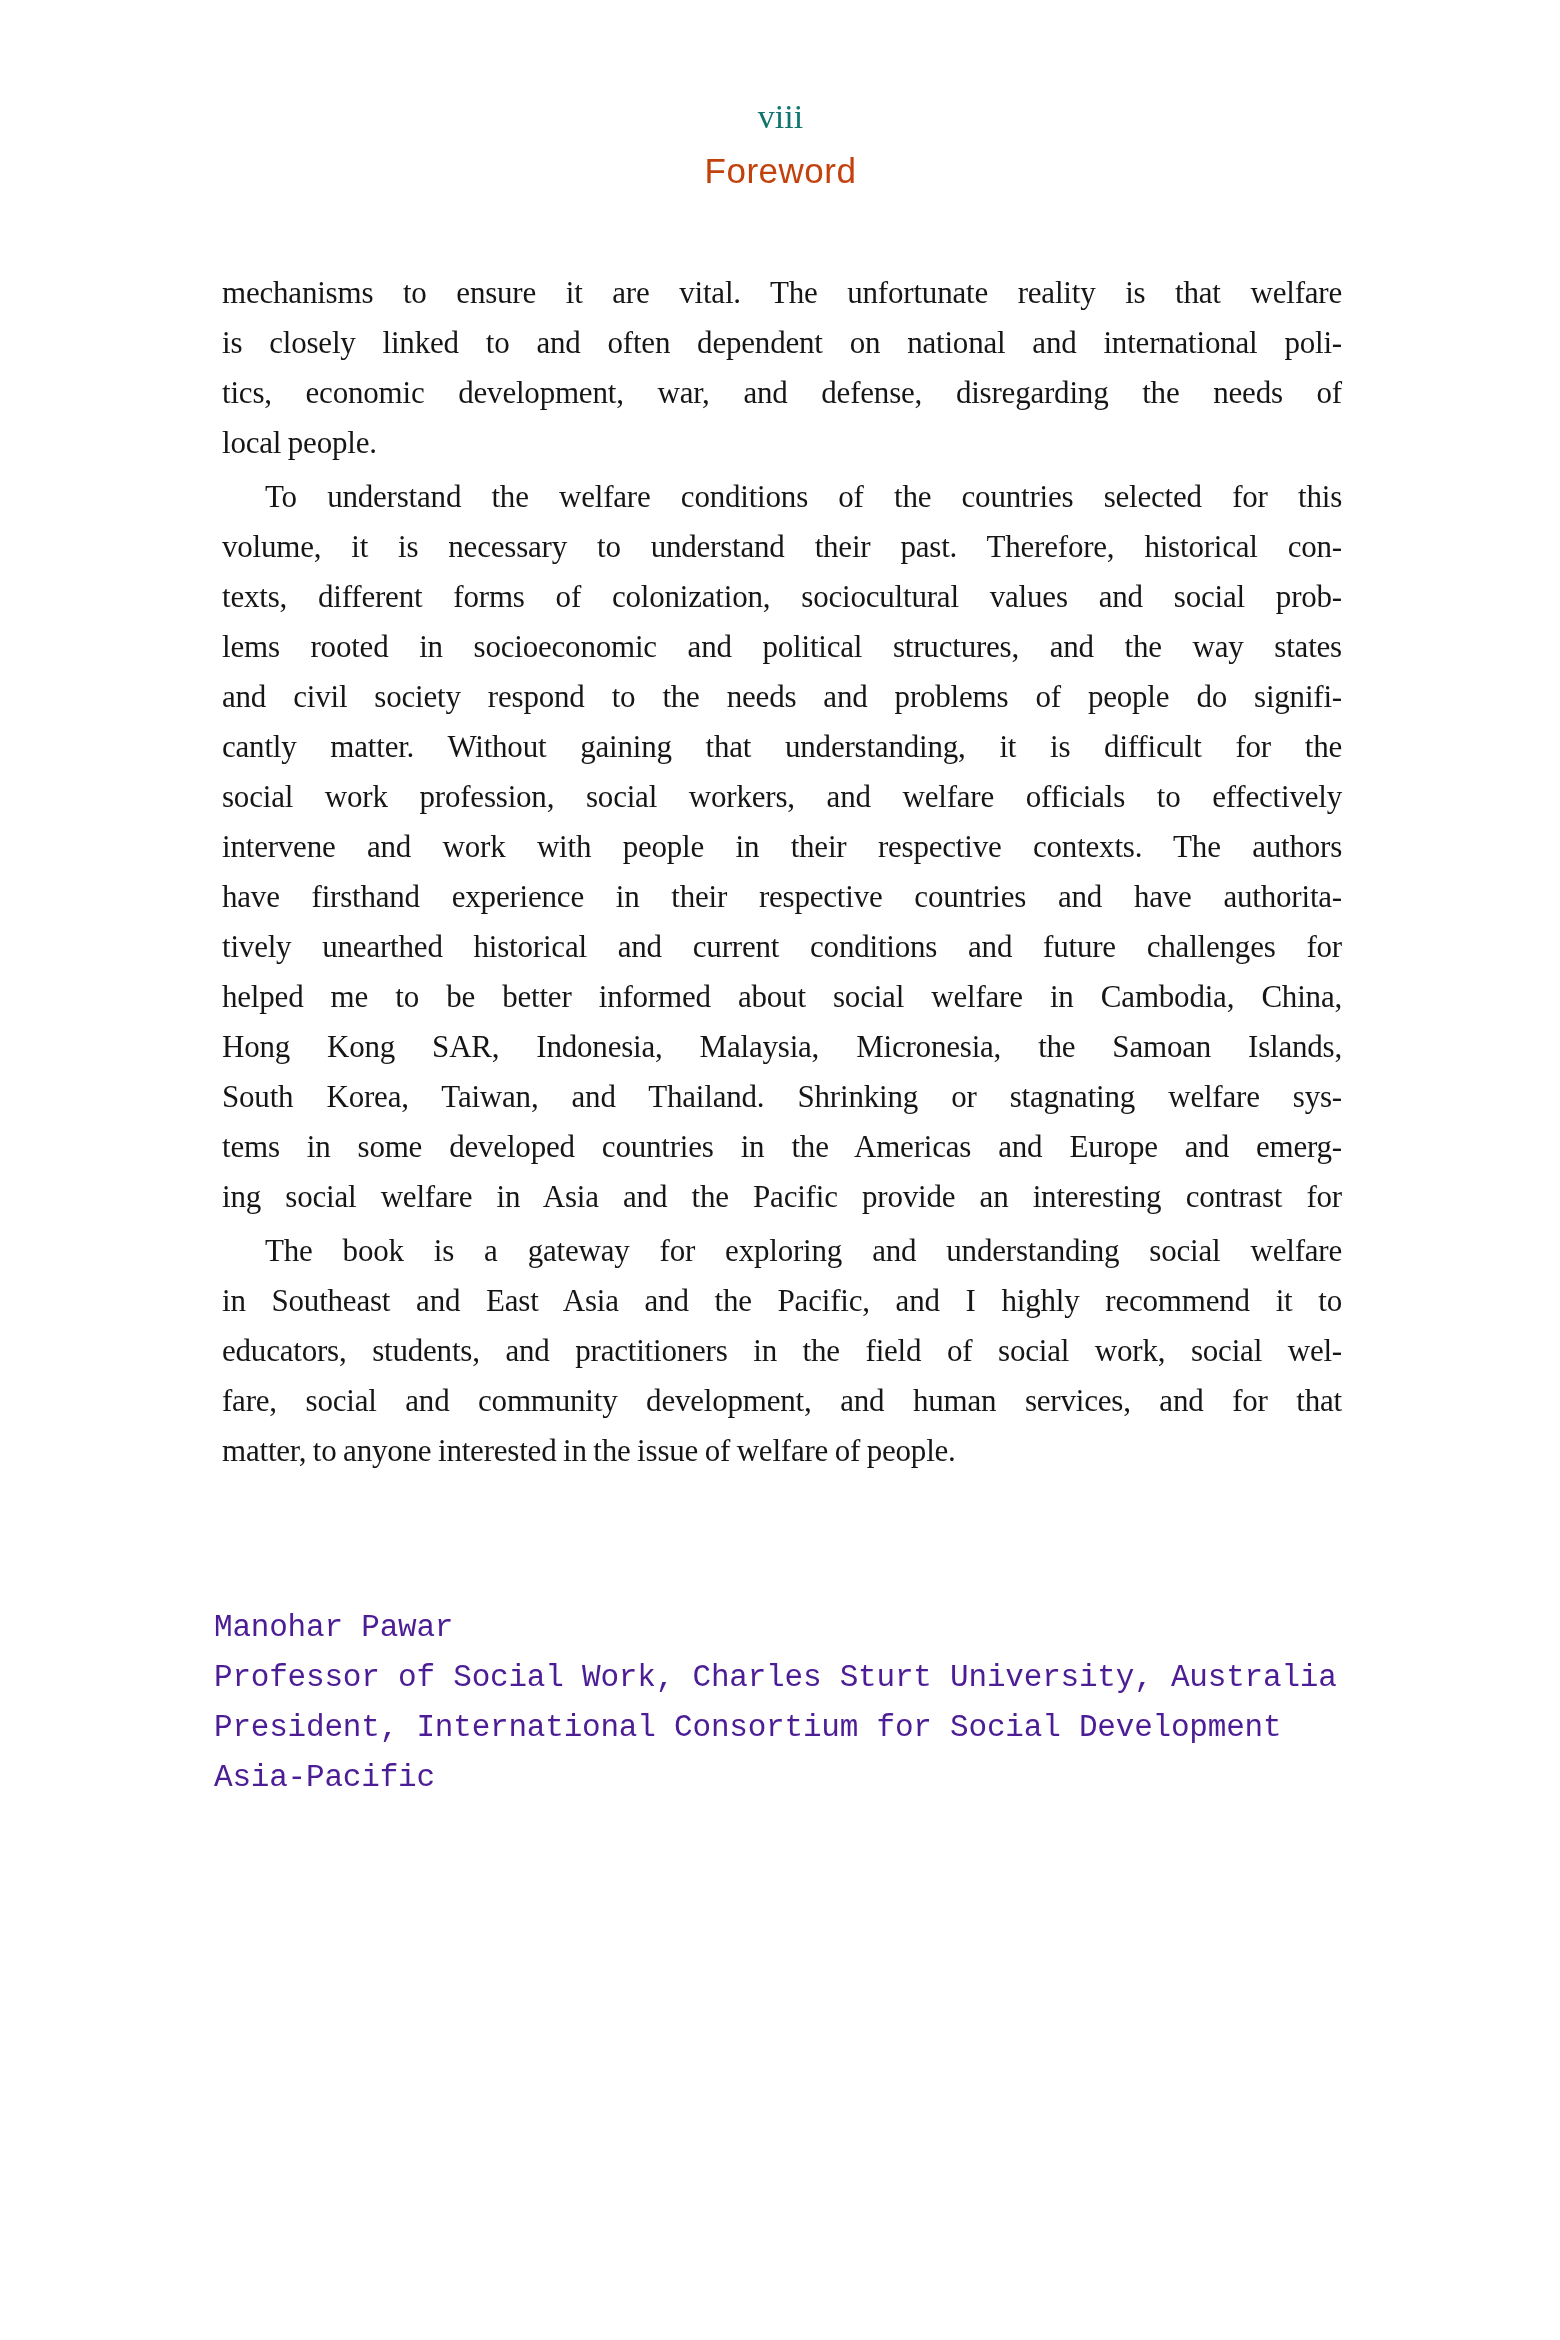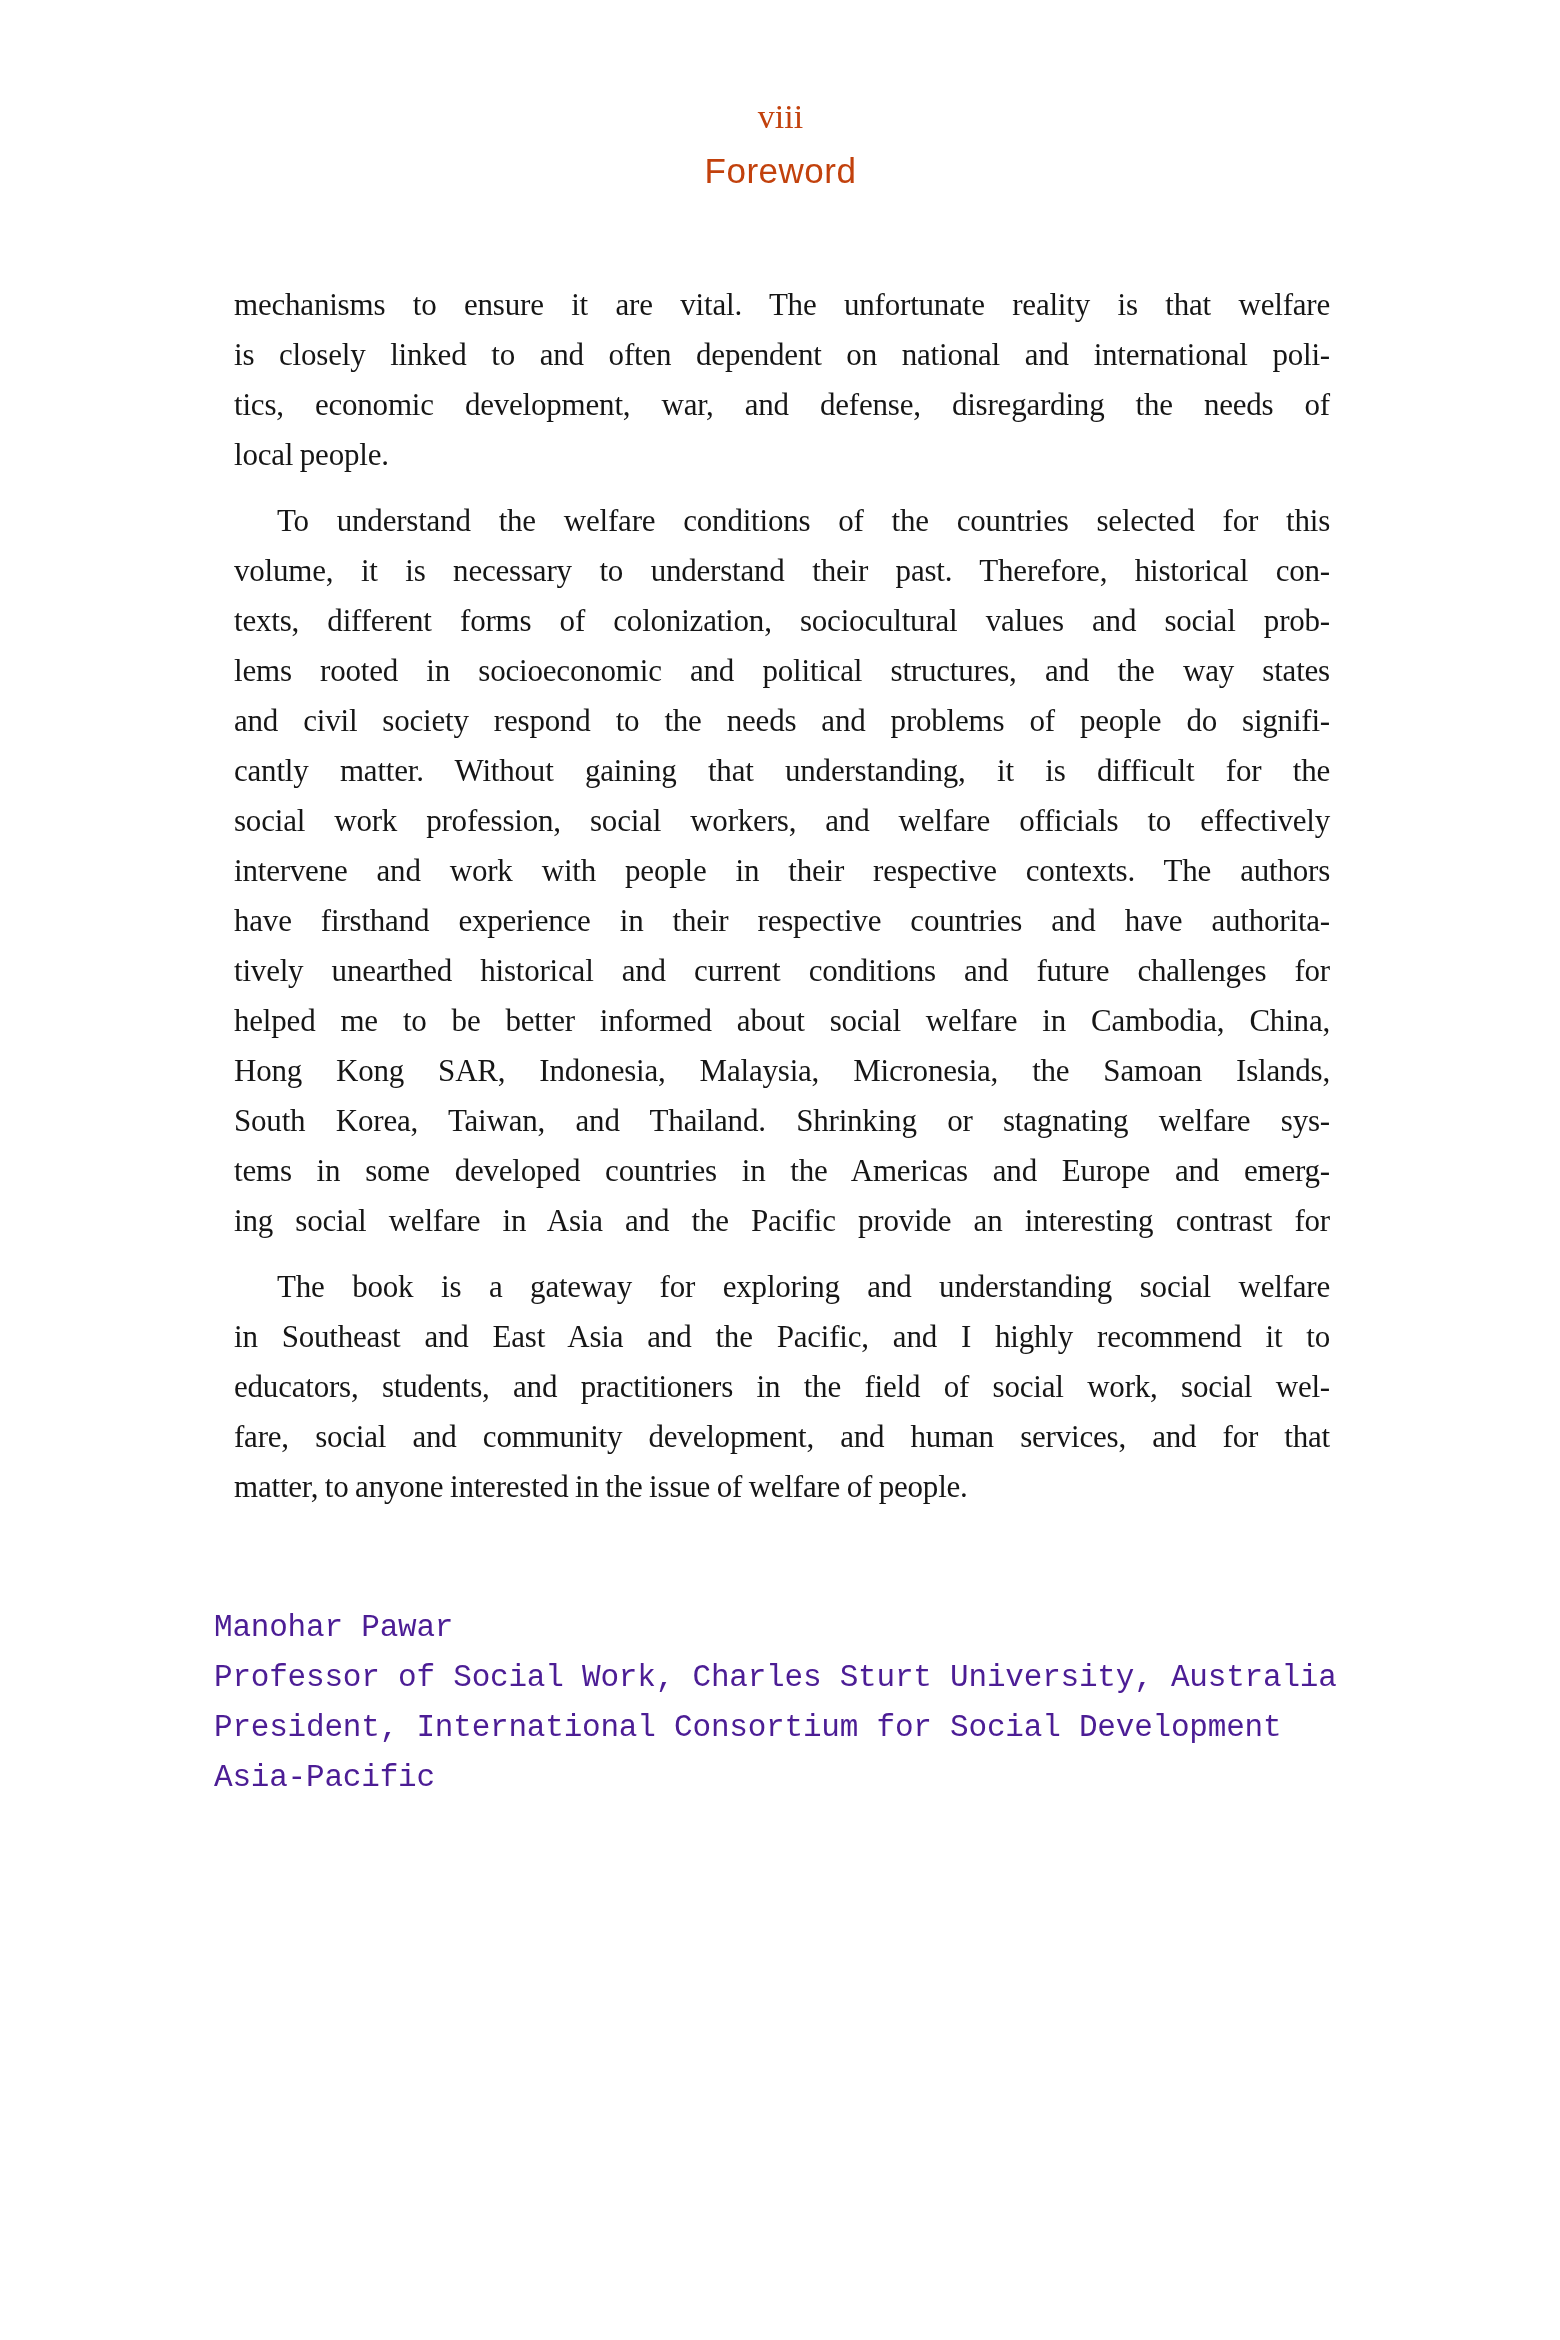--- a/index.html
+++ b/index.html
@@ -16,21 +16,21 @@
     color: #1a1a1a;
   }
   .page-number {
     position: absolute;
     top: 98px;
     left: 0;
     width: 100%;
     text-align: center;
     font-family: "Liberation Serif", serif;
     font-size: 34px;
-    color: #c2410c;
+    color: #0f766e;
   }
   .running-head {
     position: absolute;
     top: 151px;
     left: 0;
     width: 100%;
     text-align: center;
     font-family: "Liberation Sans", sans-serif;
     font-weight: 400;
     font-size: 35px;
@@ -43,21 +43,21 @@
     top: 264px;
     width: 1128px;
     font-family: "Liberation Serif", serif;
     font-size: 31px;
     line-height: 50px;
     letter-spacing: -0.2px;
     word-spacing: -1px;
     color: #161616;
   }
   .para {
-    margin: 16px;
+    margin: 4px;
     padding: 0;
   }
   .line {
     display: block;
     text-align: justify;
     text-align-last: justify;
     white-space: normal;
   }
   .line.last {
     text-align: left;

